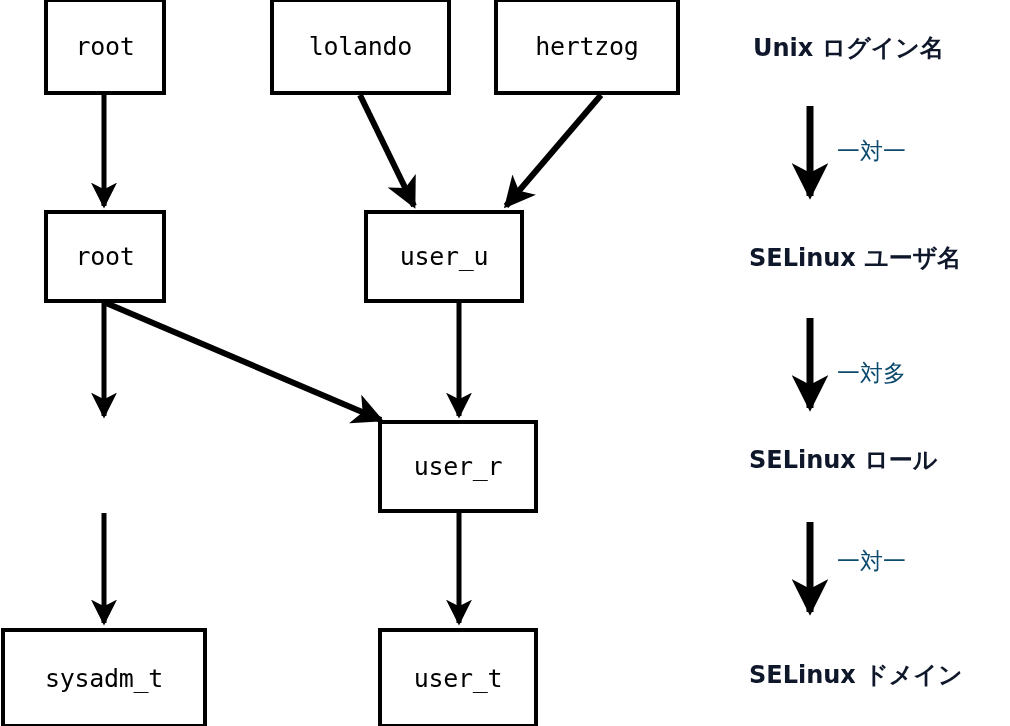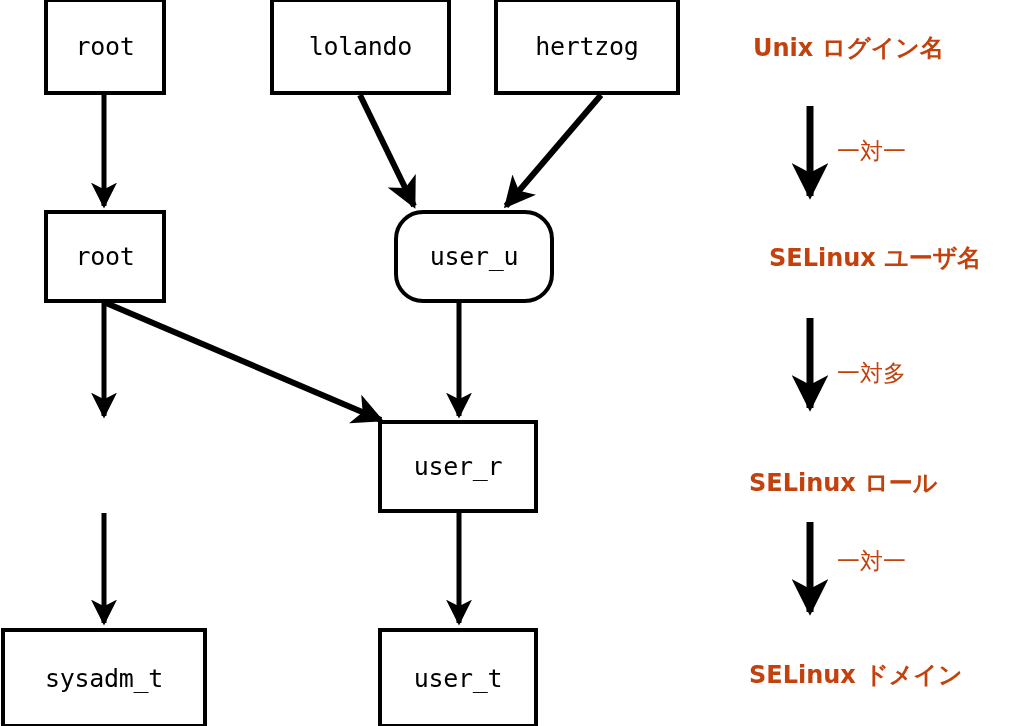--- a/index.html
+++ b/index.html
@@ -37,30 +37,30 @@
     color: #000000;
     line-height: 1;
     white-space: nowrap;
     letter-spacing: -0.3px;
   }
   .legend-label {
     position: absolute;
     font-family: "DejaVu Sans", "Liberation Sans", sans-serif;
     font-size: 24px;
     font-weight: bold;
-    color: #c2410c;
+    color: #0f172a;
     white-space: nowrap;
     line-height: 1;
   }
   .relation-label {
     position: absolute;
     font-family: "DejaVu Sans", "Liberation Sans", sans-serif;
     font-size: 23px;
     font-weight: normal;
-    color: #c2410c;
+    color: #0c4a6e;
     white-space: nowrap;
     line-height: 1;
   }
 </style>
 </head>
 <body>
 
 <div id="canvas">
 
   <svg id="diagram-svg" viewBox="0 0 1010 726">
@@ -100,42 +100,42 @@
   </div>
 
   <div class="node-box" style="left:494px; top:-2px; width:186px; height:97px;">
     <span class="node-label">hertzog</span>
   </div>
 
   <div class="node-box" style="left:44px; top:210px; width:122px; height:93px;">
     <span class="node-label">root</span>
   </div>
 
-  <div class="node-box" style="left:394px; top:210px; width:160px; height:93px;border-radius:29px;">
+  <div class="node-box" style="left:364px; top:210px; width:160px; height:93px;">
     <span class="node-label">user_u</span>
   </div>
 
 
   <div class="node-box" style="left:378px; top:420px; width:160px; height:93px;text-align:right;">
     <span class="node-label">user_r</span>
   </div>
 
   <div class="node-box" style="left:1px; top:628px; width:206px; height:100px;">
     <span class="node-label">sysadm_t</span>
   </div>
 
   <div class="node-box" style="left:378px; top:628px; width:160px; height:100px;">
     <span class="node-label">user_t</span>
   </div>
 
   <div class="legend-label" style="left:753px; top:36px;">Unix ログイン名</div>
 
-  <div class="legend-label" style="left:749px; top:246px;margin-left:20px;">SELinux ユーザ名</div>
+  <div class="legend-label" style="left:749px; top:246px;">SELinux ユーザ名</div>
 
-  <div class="legend-label" style="left:749px; top:471px;">SELinux ロール</div>
+  <div class="legend-label" style="left:749px; top:448px;">SELinux ロール</div>
 
   <div class="legend-label" style="left:749px; top:663px;text-align:center;">SELinux ドメイン</div>
 
   <div class="relation-label" style="left:837px; top:140px;">一対一</div>
 
   <div class="relation-label" style="left:837px; top:362px;">一対多</div>
 
   <div class="relation-label" style="left:837px; top:550px;">一対一</div>
 
 </div>

